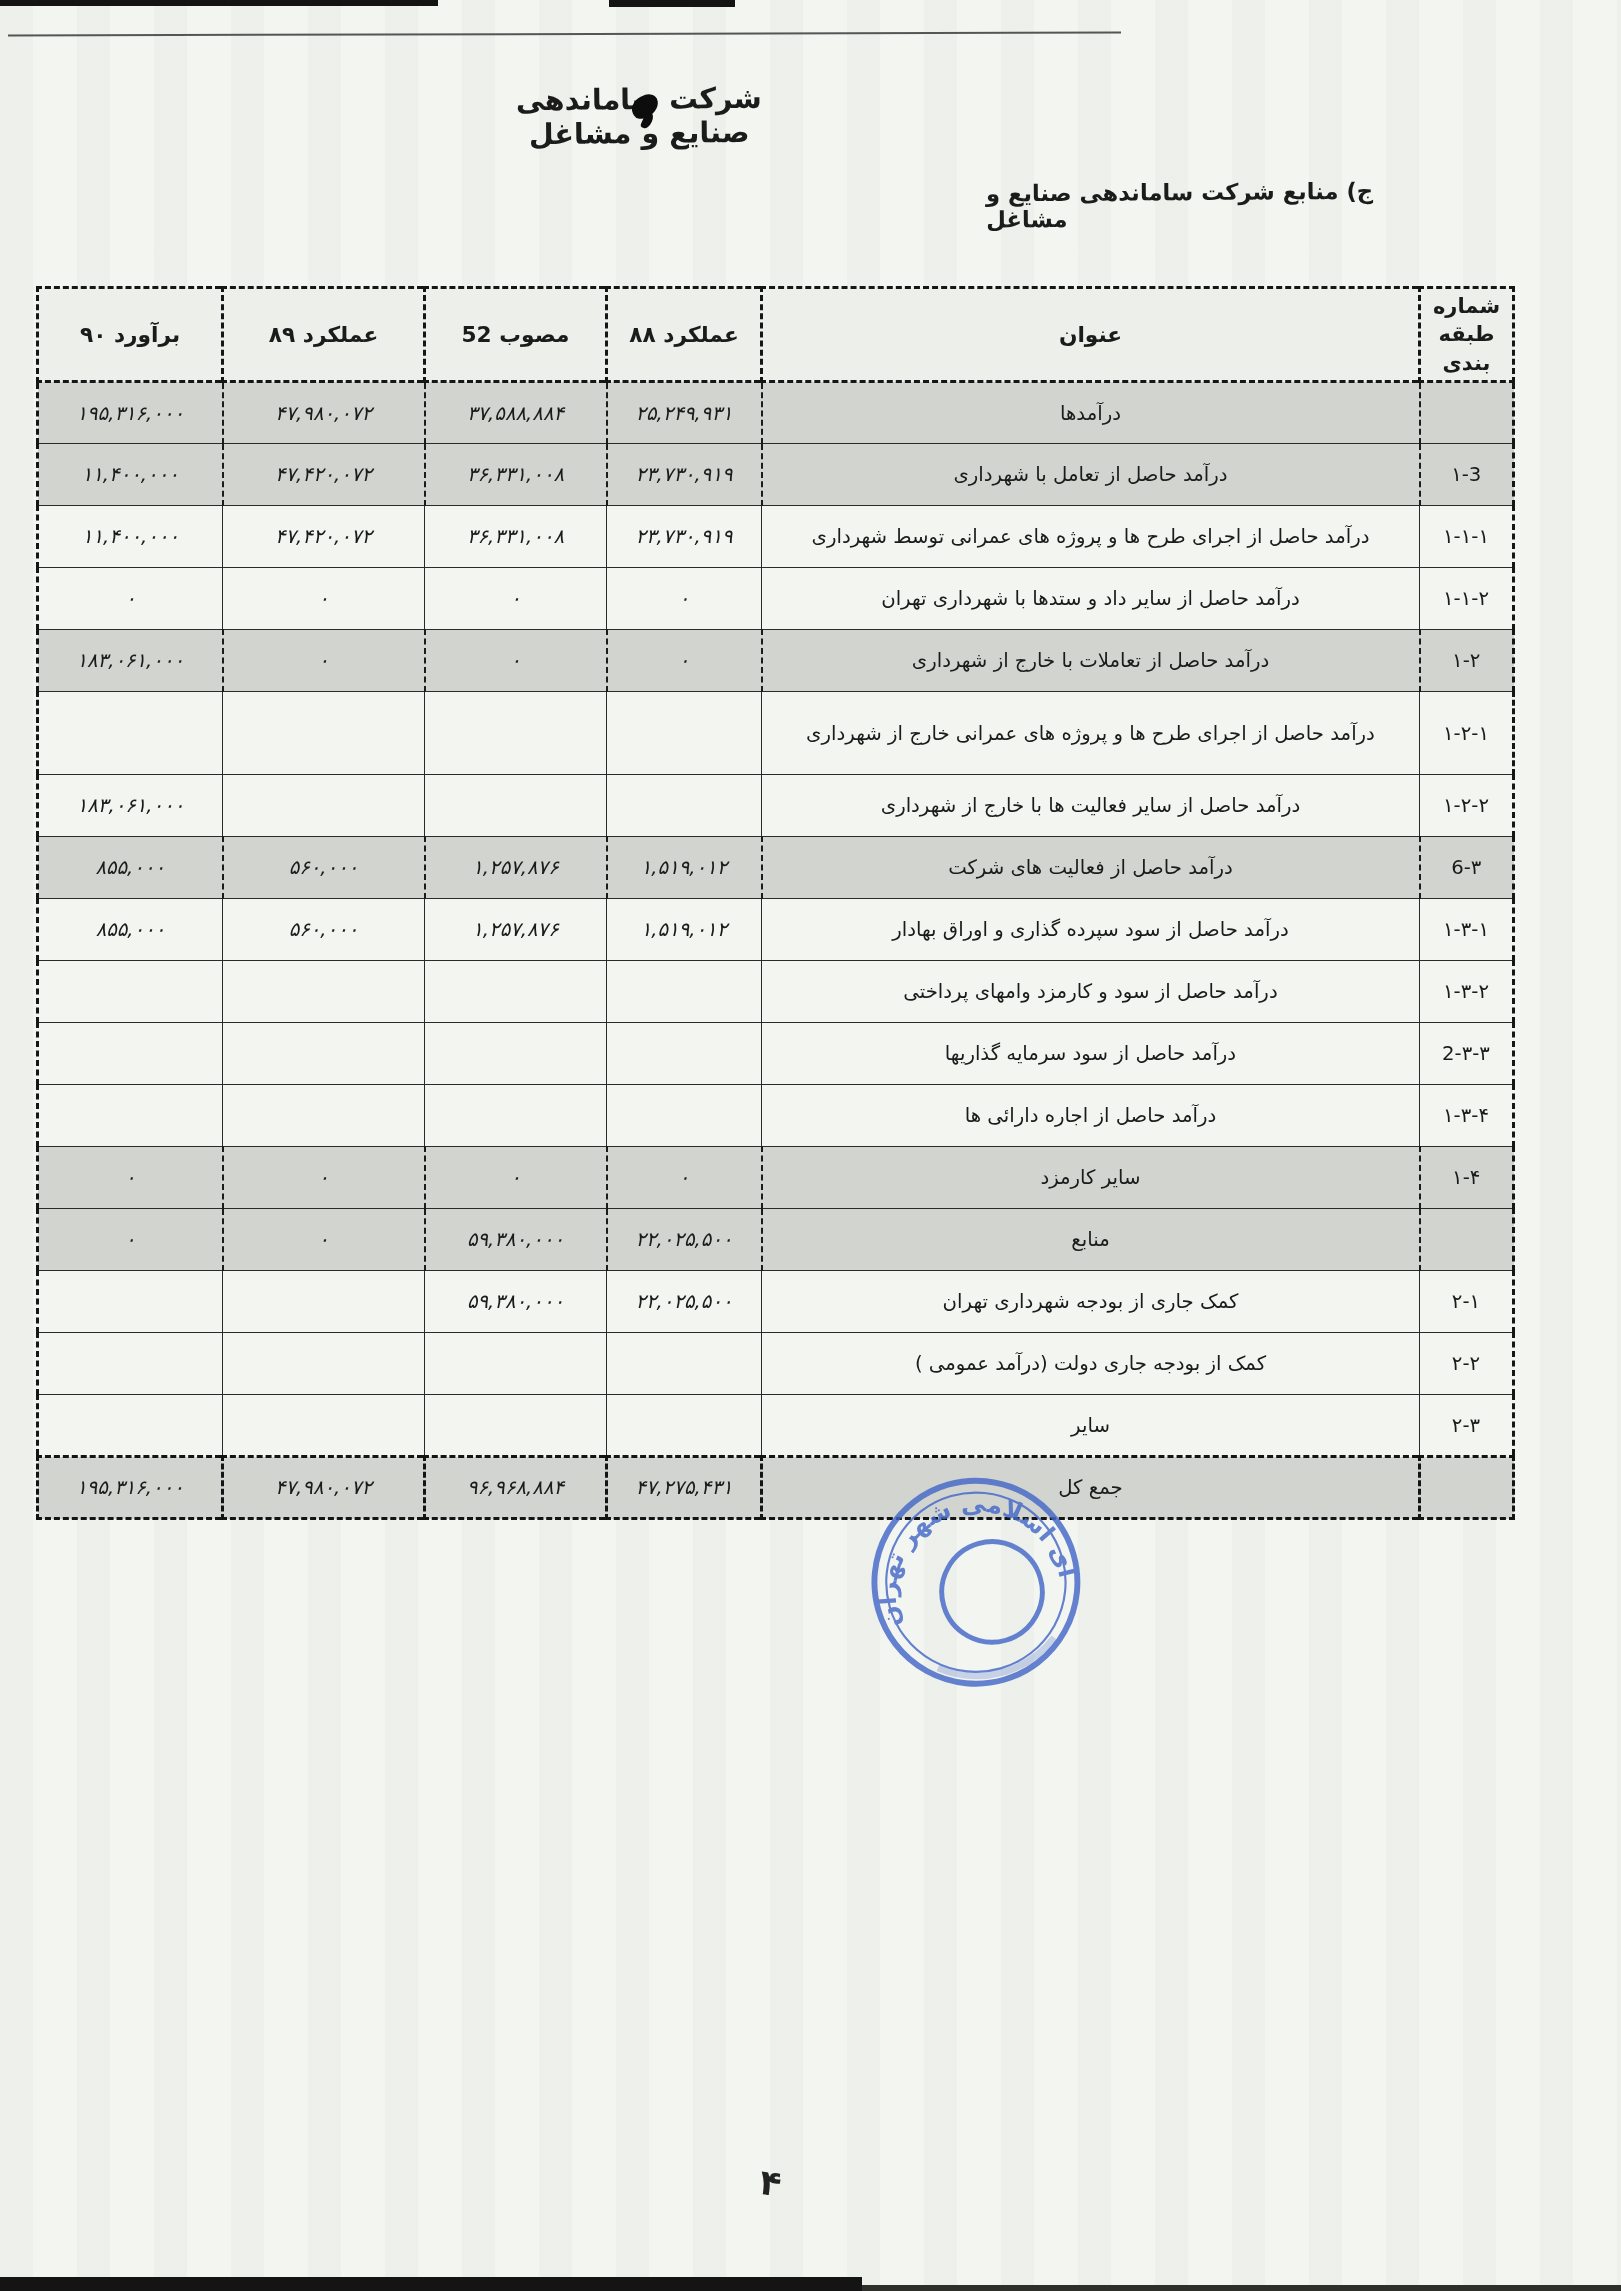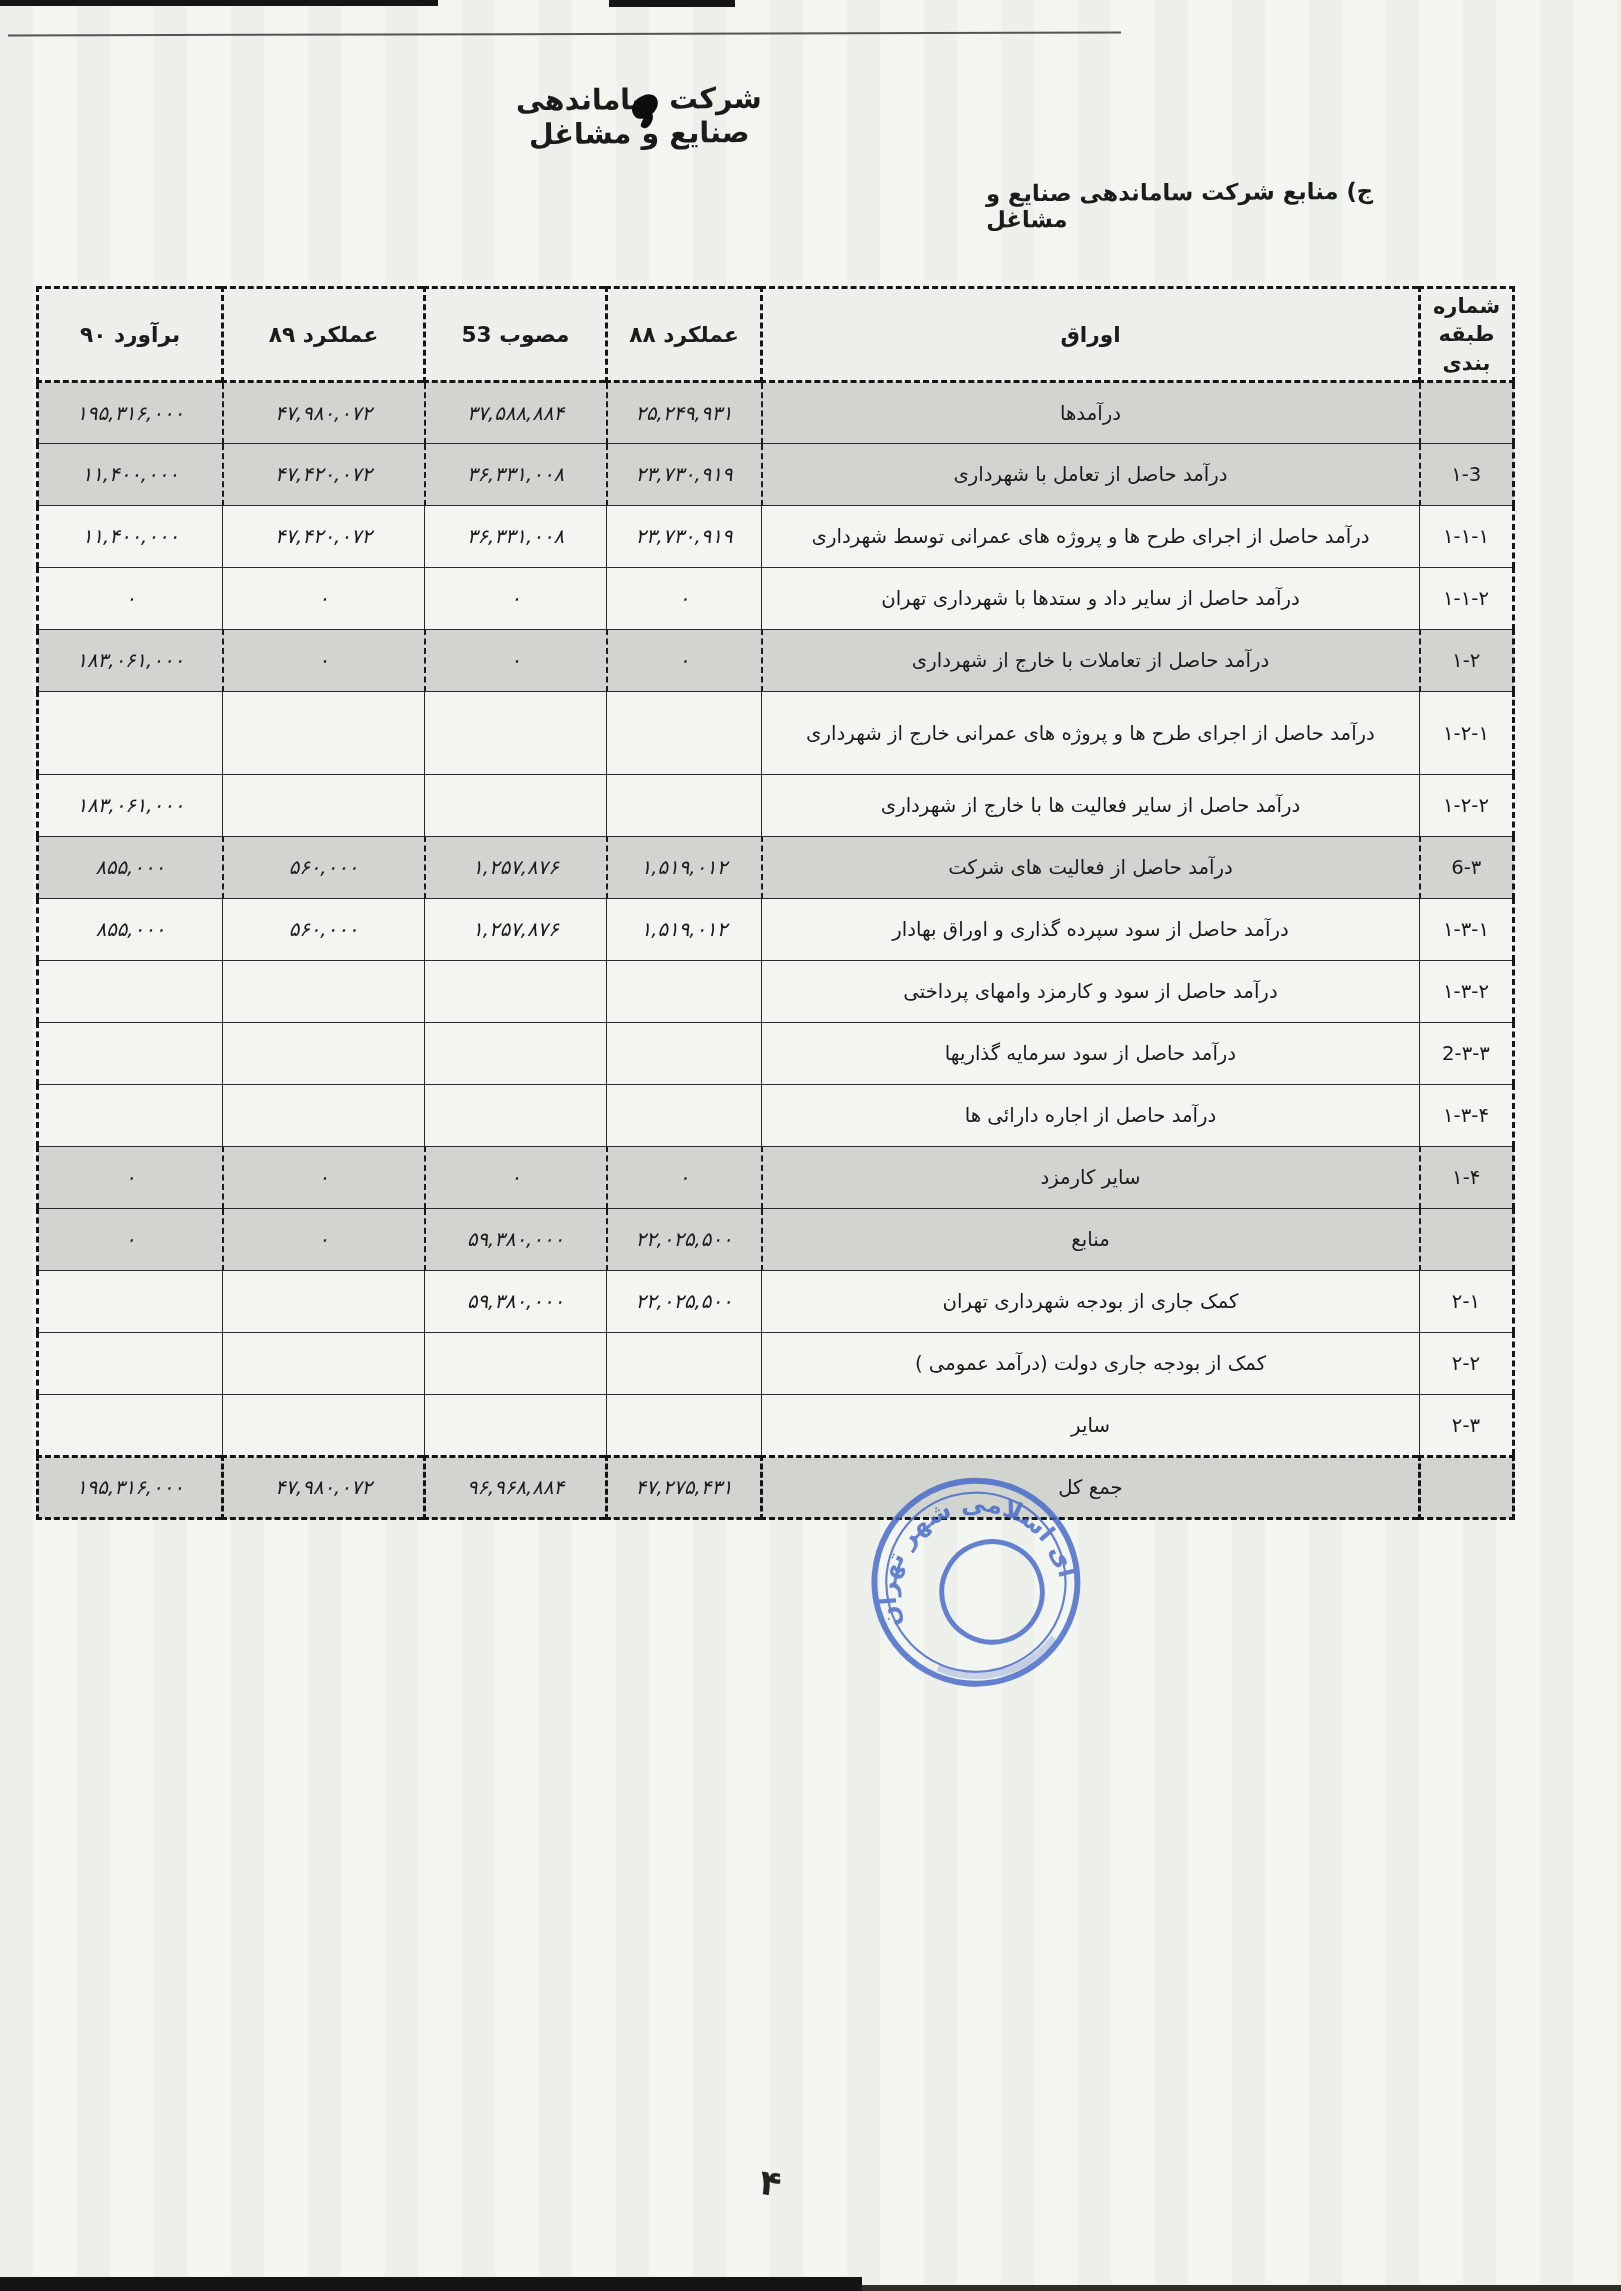--- a/index.html
+++ b/index.html
@@ -112,23 +112,23 @@
       <col style="width:182px">
         <col style="width:202px">
         <col style="width:185px">
     </colgroup>
     <thead>
       <tr>
         <th>
           <span class="stack">شماره</span>
           <span class="stack">طبقه بندی</span>
         </th>
-        <th>اوراق</th>
+        <th>عنوان</th>
         <th>عملکرد ۸۸</th>
-        <th>مصوب 53</th>
+        <th>مصوب 52</th>
         <th>عملکرد ۸۹</th>
         <th>برآورد ۹۰</th>
       </tr>
     </thead>
     <tbody id="rows-body">
         <tr class="section">
       <td class="c-num"></td>
       <td class="c-title">درآمدها</td>
       <td class="c-val">۲۵,۲۴۹,۹۳۱</td>
       <td class="c-val">۳۷,۵۸۸,۸۸۴</td>

